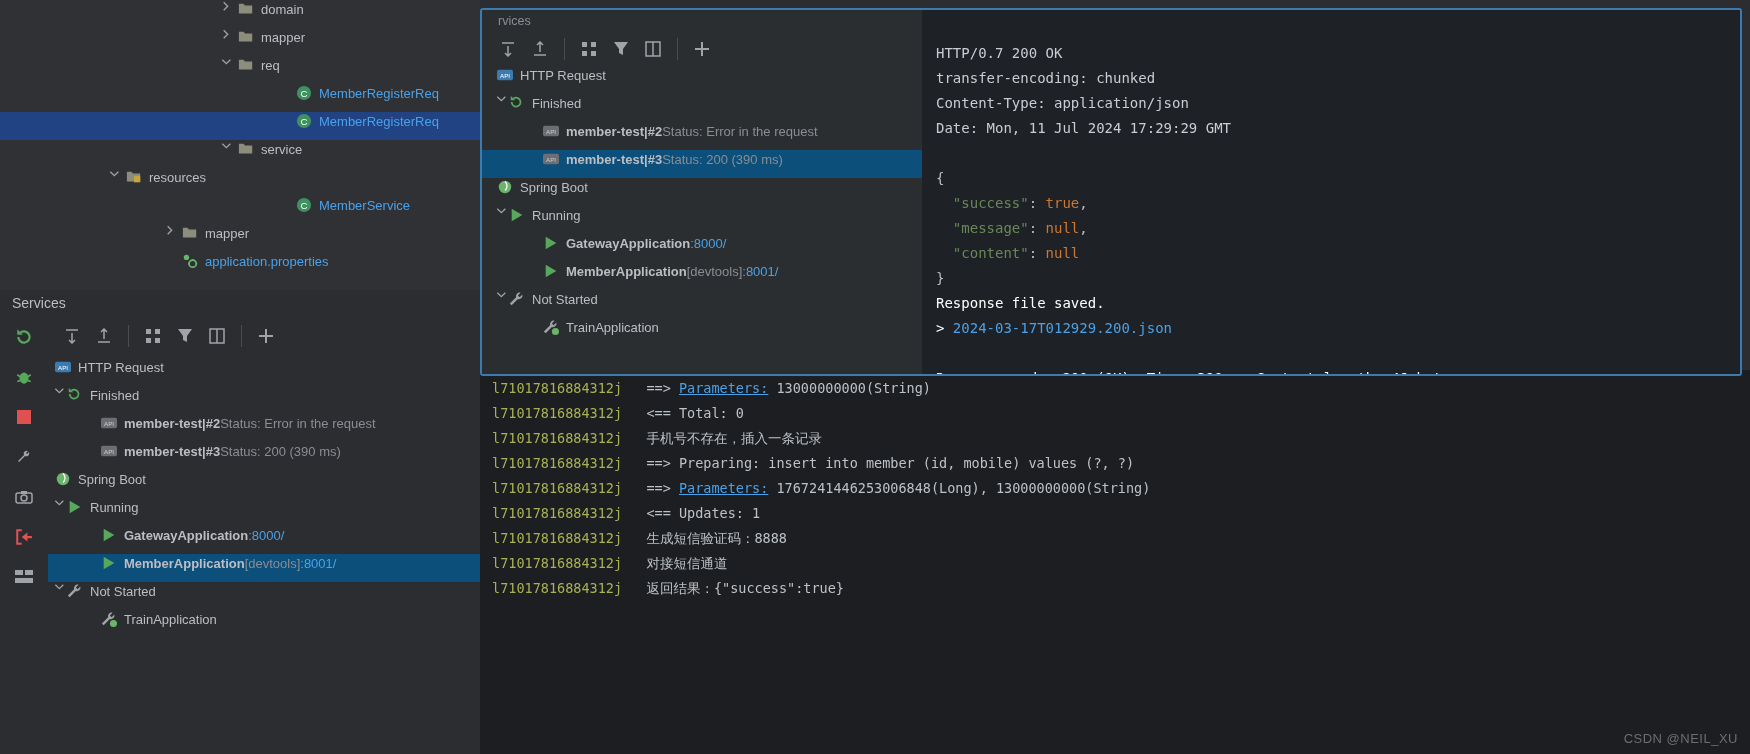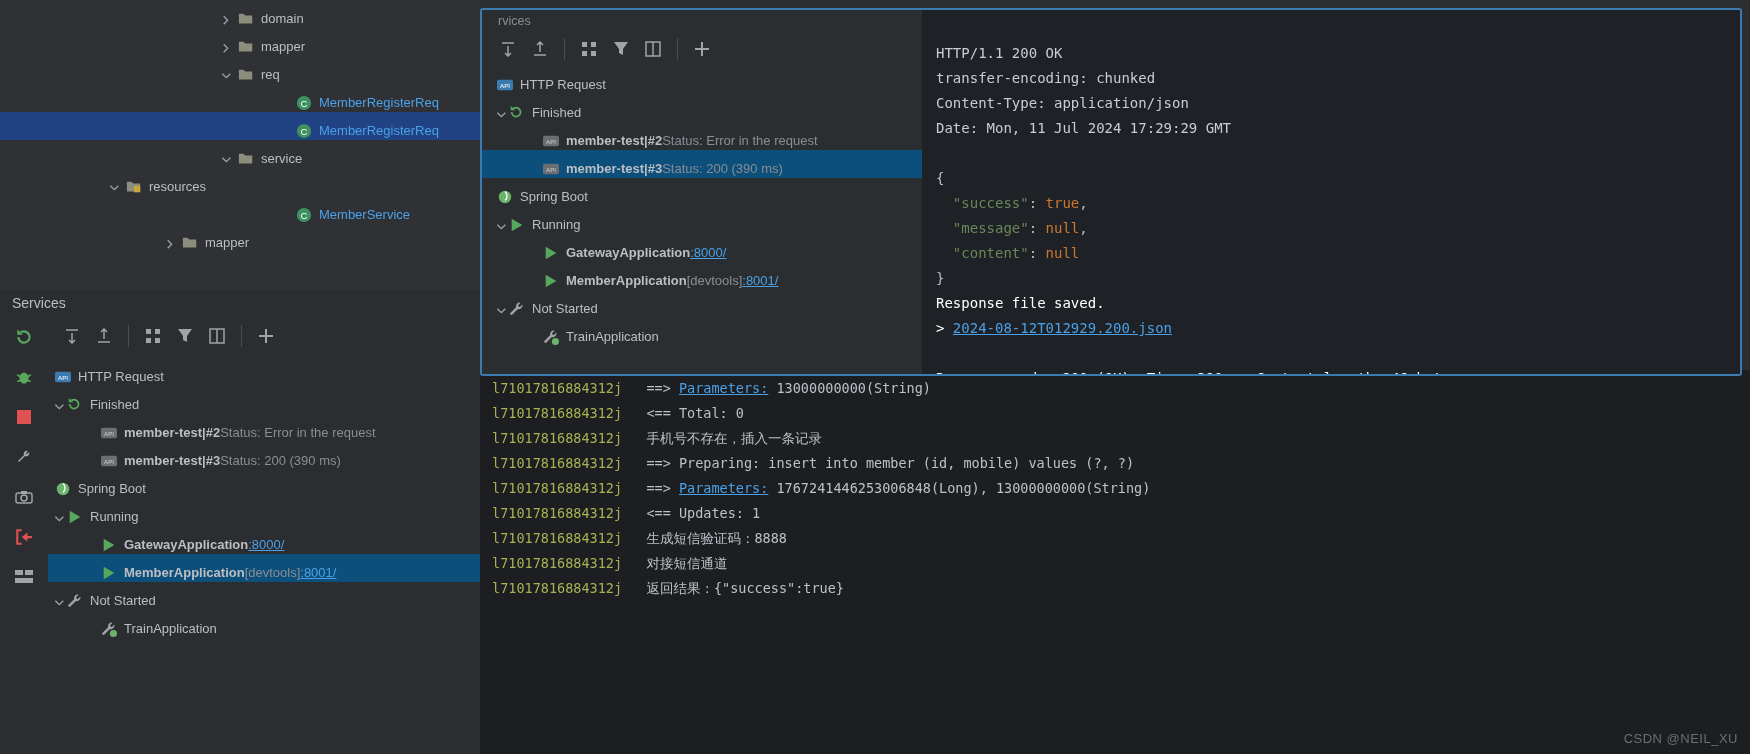--- a/index.html
+++ b/index.html
@@ -23,27 +23,27 @@
     --lime:#a9b252;
     --border:#1b1d1f;
     --darkpane:#1c1e21;
     --folder:#96968a;
   }
   *{box-sizing:border-box}
   html,body{margin:0;padding:0;height:100%;width:100%}
   body{background:var(--bg0);color:var(--text);font-family:'Segoe UI',Arial,sans-serif;font-size:13px;line-height:1.5;overflow:hidden;width:1750px;height:754px}
   .mono{font-family:Consolas,Menlo,monospace}
   .dim{color:var(--text-dim)}
-  .link{color:var(--link);text-decoration:underline;cursor:pointer}
+  .link{color:var(--link);cursor:pointer}
   .bold{font-weight:700}
   svg{display:block}
 
   
   .proj-tree{position:absolute;left:0;top:0;width:480px;height:290px;background:var(--bg1)}
-  .row{display:flex;align-items:flex-end;height:28px;padding-left:0;white-space:nowrap}
+  .row{display:flex;align-items:flex-start;height:28px;padding-left:0;white-space:nowrap}
   .row.sel{background:var(--sel2)}
   .indent{display:inline-block}
   .chev{width:14px;height:14px;margin-right:3px;display:inline-flex;align-items:center;justify-content:center;color:#a0a0a0}
   .ic{width:18px;height:18px;margin-right:6px;display:inline-flex;align-items:center;justify-content:center;flex:0 0 18px}
   .lbl{color:var(--text)}
 
   
   .svc-title{position:absolute;left:0;top:290px;width:480px;height:26px;background:var(--bg0);color:var(--text);padding:2px 12px;display:flex;align-items:center;font-size:14px}
 
   
@@ -199,20 +199,32 @@
           <svg width="12" height="12" viewBox="0 0 18 18">
             <use href="#ic-chev-r"></use>
           </svg>
         </span>
       <span class="ic">
           <svg width="16" height="16" viewBox="0 0 18 18">
             <use href="#ic-folder"></use>
           </svg>
         </span>
       <span class="lbl" style="">mapper</span>
+    </div>
+      <div class="row">
+      <span class="indent" style="width:164px"></span>
+      <span class="chev">
+          <span style="width:12px;display:inline-block"></span>
+        </span>
+      <span class="ic">
+          <svg width="16" height="16" viewBox="0 0 18 18">
+            <use href="#ic-props"></use>
+          </svg>
+        </span>
+      <span class="lbl" style="color:#4aa1e8">application.properties</span>
     </div>
     </div>
 </div>
 
 <div class="svc-title">
   <span>Services</span>
 </div>
 
 <div class="gutter">
   <div class="gbtn">
@@ -553,32 +565,32 @@
           <span class="ic">
             <svg width="16" height="16" viewBox="0 0 18 18">
               <use href="#ic-wrench-dot"></use>
             </svg>
           </span>
           <span class="lbl">TrainApplication</span>
         </div>
       </div>
   </div>
   <div class="popup-right">
-<span class="http-key">HTTP/1.1 200 OK</span>
+<span class="http-key">HTTP/0.7 200 OK</span>
 <span class="http-key">transfer-encoding: chunked</span>
 <span class="http-key">Content-Type: application/json</span>
 <span class="http-key">Date: Mon, 11 Jul 2024 17:29:29 GMT</span>
 
 <span class="json-punc">{</span>
   <span class="json-str">"success"</span><span class="json-punc">: </span><span class="json-bool">true</span><span class="json-punc">,</span>
   <span class="json-str">"message"</span><span class="json-punc">: </span><span class="json-bool">null</span><span class="json-punc">,</span>
   <span class="json-str">"content"</span><span class="json-punc">: </span><span class="json-bool">null</span>
 <span class="json-punc">}</span>
 <span class="resp-info">Response file saved.</span>
-<span class="resp-info">&gt; </span><span class="link">2024-08-12T012929.200.json</span>
+<span class="resp-info">&gt; </span><span class="link">2024-03-17T012929.200.json</span>
 
 <span class="resp-info">Response code: 200 (OK); Time: 390ms; Content length: 46 bytes</span></div>
 </div>
 
 <div class="watermark">CSDN @NEIL_XU</div>
 
 <svg width="0" height="0" style="position:absolute">
   <defs>
     <g id="ic-folder">
         <path d="M1 3h5l2 2h8v9H1z" fill="#8d8d7e"></path>

